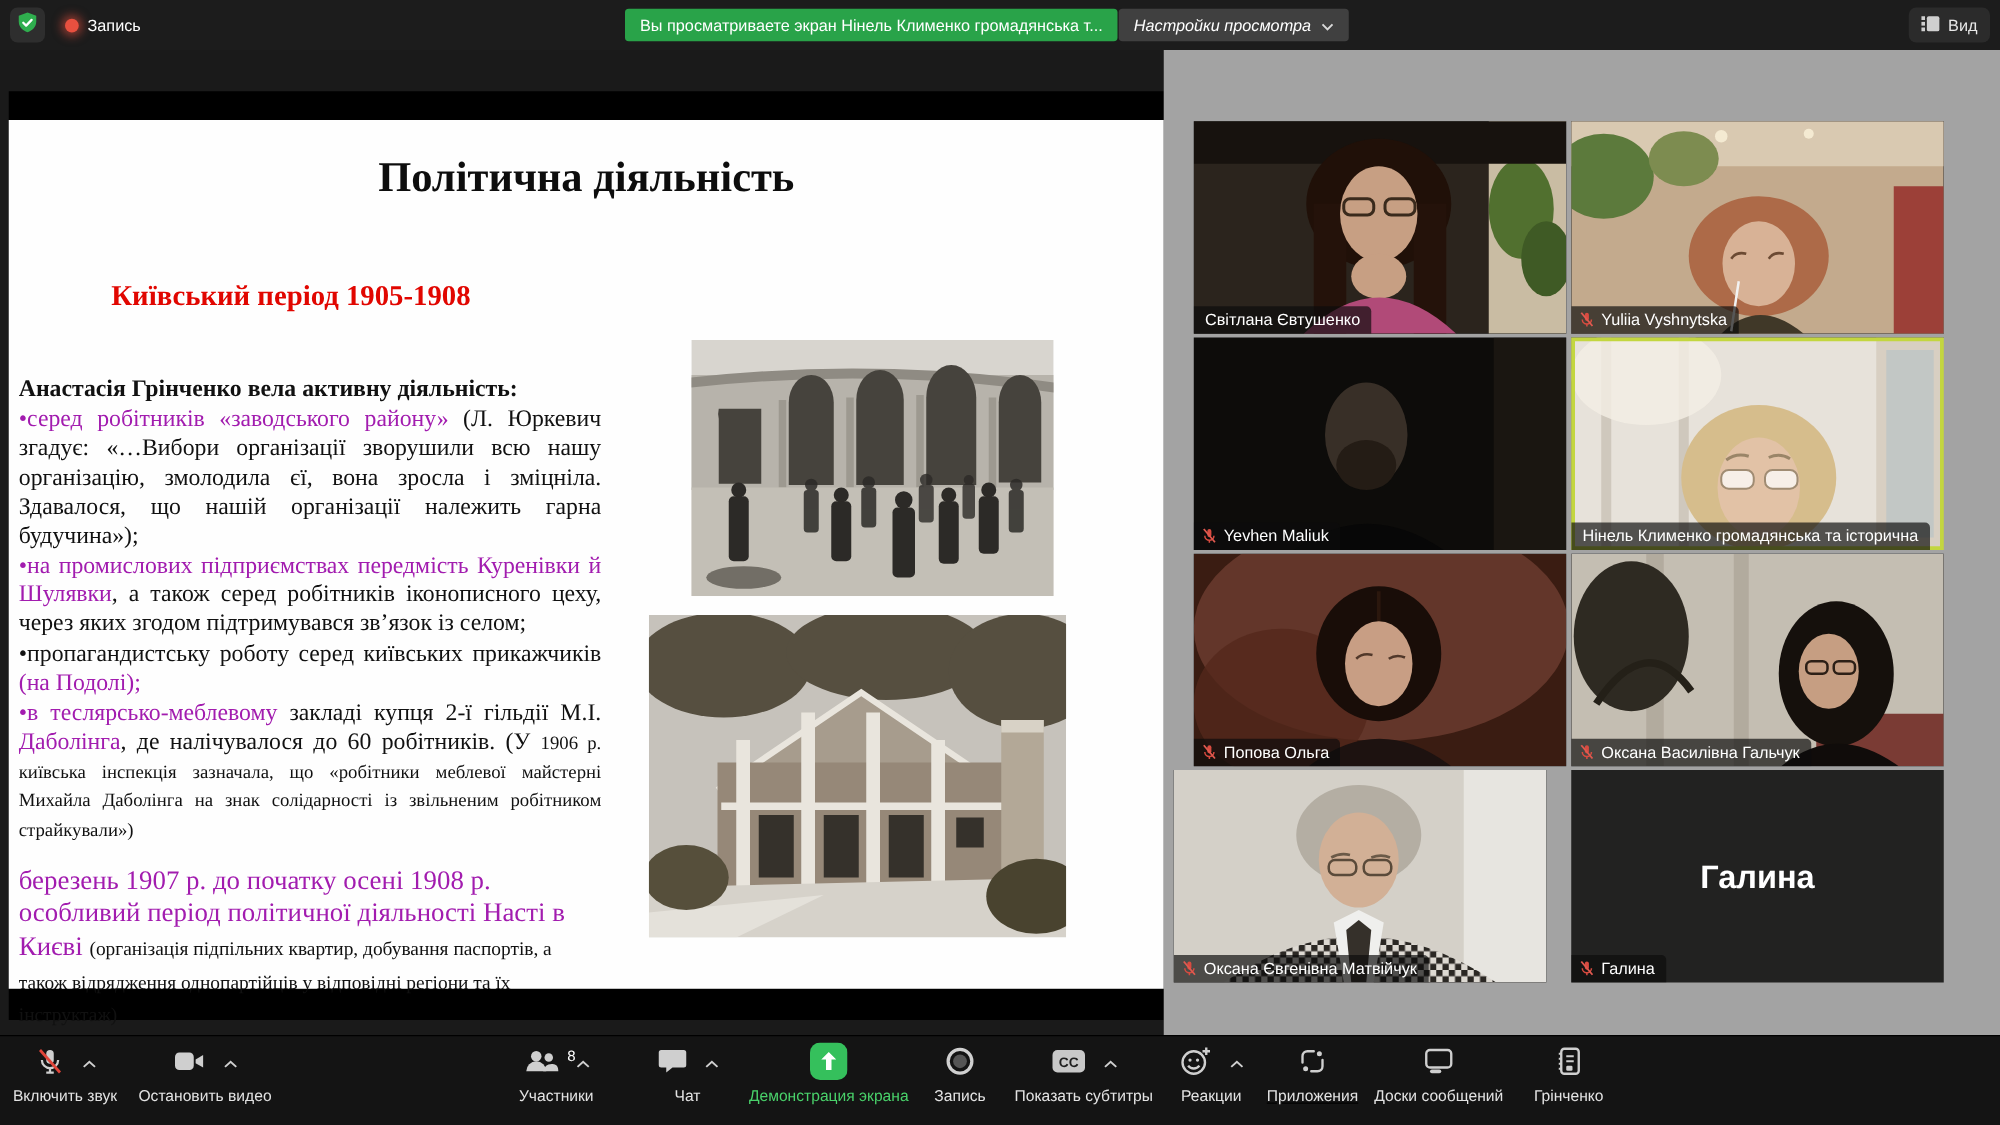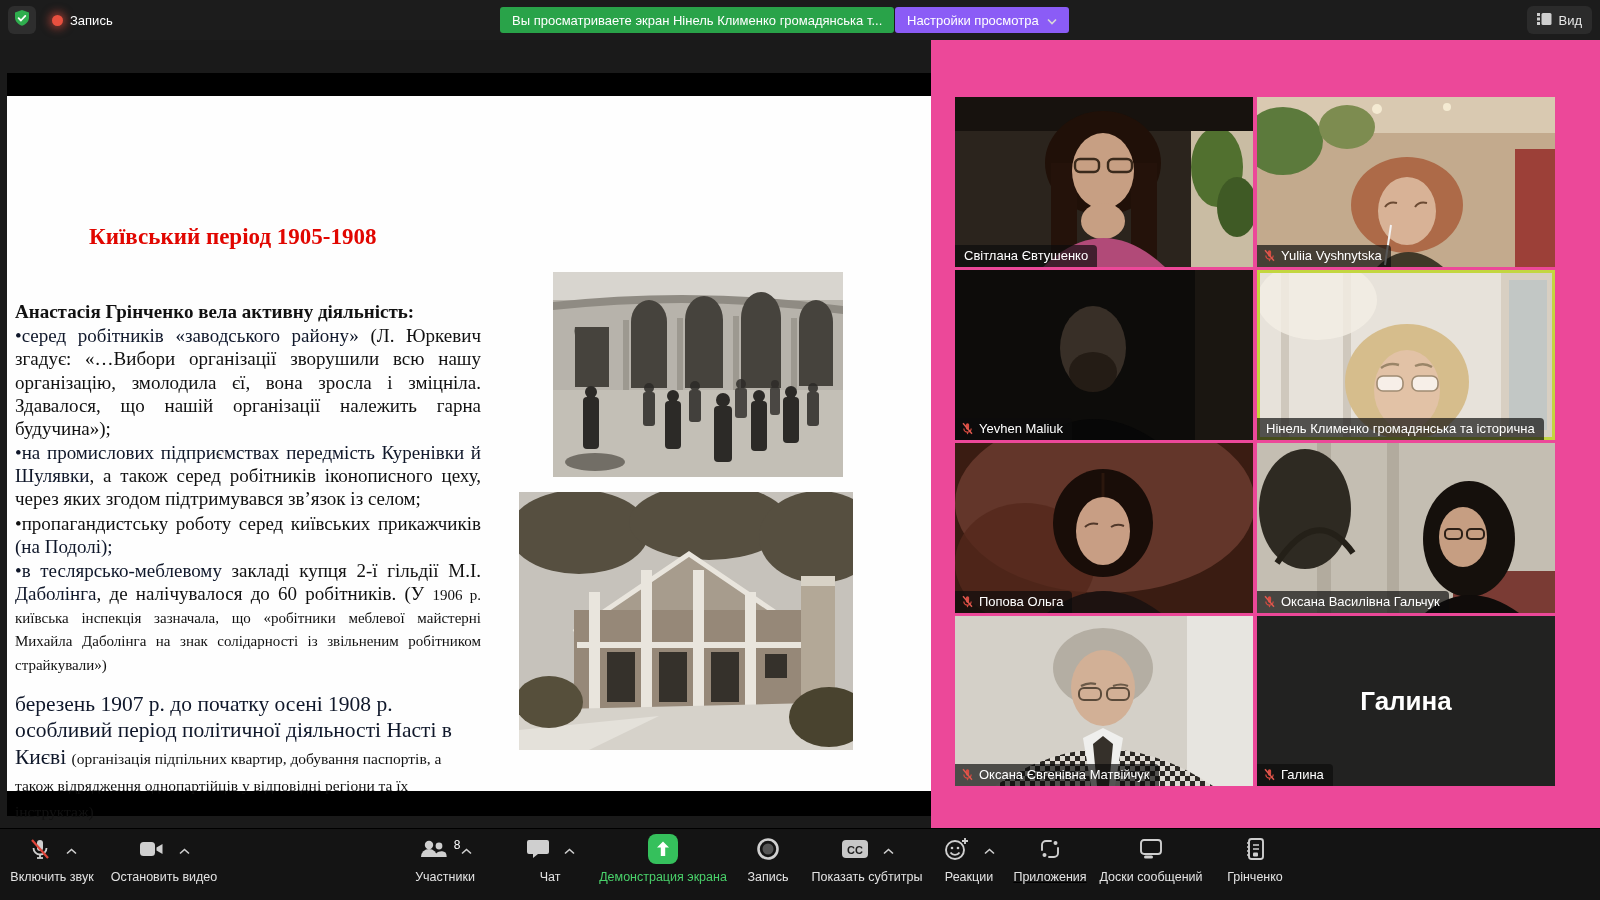--- a/index.html
+++ b/index.html
@@ -7,50 +7,50 @@
        font-family:"Liberation Sans",sans-serif;-webkit-font-smoothing:antialiased;}
   
   .topbar{position:absolute;left:0;top:0;width:1600px;height:40px;background:#1c1c1c;}
   .shield-btn{position:absolute;left:8px;top:6px;width:28px;height:28px;background:#2e2e2e;border-radius:6px;
               display:flex;align-items:center;justify-content:center;}
   .rec-cluster{position:absolute;left:44px;top:0;height:40px;display:flex;align-items:center;gap:7px;padding-left:8px;}
   .rec-dot{width:11px;height:11px;border-radius:50%;background:#e8503f;box-shadow:0 0 8px 3px rgba(232,80,63,.55);}
   .rec-label{color:#fff;font-size:13px;}
   .share-banner{position:absolute;left:500px;top:7px;height:26px;background:#29a349;border-radius:3px;
                 display:flex;align-items:center;padding:0 12px;color:#fff;font-size:13px;white-space:nowrap;}
-  .view-settings{position:absolute;left:895px;top:7px;height:26px;background:#8b5cf6;border-radius:3px;
-                 display:flex;align-items:center;gap:8px;padding:0 12px;color:#fff;font-size:13px;white-space:nowrap;}
+  .view-settings{position:absolute;left:895px;top:7px;height:26px;background:#404040;border-radius:3px;
+                 display:flex;align-items:center;gap:8px;padding:0 12px;color:#fff;font-size:13px;white-space:nowrap;font-style:italic;}
   .view-btn{position:absolute;right:8px;top:6px;height:28px;background:#2b2b2b;border-radius:6px;
             display:flex;align-items:center;gap:6px;padding:0 10px;color:#e8e8e8;font-size:13px;}
   
   .share-region{position:absolute;left:7px;top:73px;width:924px;height:743px;}
   .share-black-top{position:absolute;left:0;top:0;width:924px;height:23px;background:#000;}
   .share-black-bot{position:absolute;left:0;top:718px;width:924px;height:25px;background:#000;}
   .slide{position:absolute;left:0;top:23px;width:924px;height:695px;background:#fefefe;
          font-family:"Liberation Serif",serif;color:#111;}
   .s-title{position:absolute;left:0;top:28px;width:924px;text-align:center;font-size:34px;font-weight:bold;color:#0d0d0d;}
   .s-sub{position:absolute;left:82px;top:128px;font-size:23px;font-weight:bold;color:#e10600;text-align:center;}
   .s-col{position:absolute;left:8px;top:204px;width:466px;font-size:19px;line-height:1.22;text-align:justify;}
   .s-col p{margin:0 0 1px 0;}
   .s-lead{font-weight:bold;}
-  .red{color:#0f172a;}
+  .red{color:#a21caf;}
   .sm{font-size:15px;}
   .s-p5{margin-top:14px !important;padding-left:10px;width:444px;text-align:left !important;}
   .s-p6{margin-top:16px !important;font-size:21.5px;line-height:1.24;text-align:left !important;}
   .s-p6 .sm{font-size:15.5px;}
   .photo{position:absolute;overflow:hidden;}
   .photo svg{display:block;width:100%;height:100%;}
   .photo1{left:546px;top:176px;width:290px;height:205px;}
   .photo2{left:512px;top:396px;width:334px;height:258px;}
   
   .drag-handle{position:absolute;left:936px;top:437px;width:12px;height:27px;cursor:col-resize;}
   .drag-handle i{position:absolute;top:0;width:2px;height:27px;background:#9a9a9a;}
   .drag-handle i:first-child{left:0;} .drag-handle i:last-child{left:5px;}
   
-  .gallery{position:absolute;left:931px;top:40px;width:669px;height:788px;background:#ec4899;}
+  .gallery{position:absolute;left:931px;top:40px;width:669px;height:788px;background:#a3a3a3;}
   .tile{position:absolute;width:298px;height:170px;background:#222;overflow:hidden;}
   .tile svg{display:block;width:100%;height:100%;}
   .tile.active{outline:3px solid #c3d63f;outline-offset:-3px;}
   .nm{position:absolute;left:0;bottom:0;display:flex;align-items:center;gap:5px;background:rgba(12,12,12,.68);
       color:#fff;font-size:13px;padding:3px 9px 4px 6px;border-radius:0 4px 0 0;max-width:286px;white-space:nowrap;}
   .nm.nomic{padding-left:9px;}
   .ph-name{position:absolute;left:0;top:0;width:100%;height:100%;display:flex;align-items:center;justify-content:center;
            color:#fff;font-size:26px;font-weight:600;}
   
   .toolbar{position:absolute;left:0;top:828px;width:1600px;height:72px;background:#141414;border-top:1px solid #000;}
@@ -100,20 +100,21 @@
           </svg>
       </span>
       <span>Вид</span>
     </div>
   </div>
 
   <div class="share-region">
     <div class="share-black-top"></div>
     <div class="share-black-bot"></div>
     <div class="slide">
+      <div class="s-title">Політична діяльність</div>
       <div class="s-sub">Київський період 1905-1908</div>
 
       <div class="s-col">
         <p class="s-lead">Анастасія Грінченко вела активну діяльність:</p>
         <p><span class="red">•серед робітників «заводського району» </span><span>(Л. Юркевич згадує: «…Вибори організації зворушили всю нашу організацію, змолодила єї, вона зросла і зміцніла. Здавалося, що нашій організації належить гарна будучина»);</span></p>
         <p><span class="red">•на промислових підприємствах передмість Куренівки й Шулявки</span><span>, а також серед робітників іконописного цеху, через яких згодом підтримувався зв’язок із селом;</span></p>
         <p><span>•пропагандистську роботу серед київських прикажчиків </span><span class="red">(на Подолі);</span></p>
         <p><span class="red">•в теслярсько-меблевому</span><span> закладі купця 2-ї гільдії М.І. </span><span class="red">Даболінга</span><span>, де налічувалося  до 60 робітників. (У </span><span class="sm">1906 р. київська інспекція зазначала, що «робітники меблевої майстерні Михайла Даболінга на знак солідарності із звільненим робітником страйкували»)</span></p>
         <p class="s-p6"><span class="red">березень 1907 р. до початку осені 1908 р. особливий період політичної діяльності Насті в Києві </span><span class="sm">(організація підпільних квартир, добування паспортів, а також відрядження однопартійців у відповідні регіони та їх інструктаж)</span></p>
       </div>
@@ -358,21 +359,21 @@
               <rect x="6" y="1.5" width="4" height="8" rx="2" fill="#d84b40"></rect>
               <path d="M3.5 8a4.5 4.5 0 0 0 9 0" stroke="#d84b40" stroke-width="1.5" fill="none"></path>
               <line x1="8" y1="12.5" x2="8" y2="15" stroke="#d84b40" stroke-width="1.5"></line>
               <line x1="2.5" y1="1.5" x2="13.5" y2="14.5" stroke="#e05a50" stroke-width="1.8"></line>
             </svg>
           </span>
         <span>Оксана Василівна Гальчук</span>
       </div>
     </div>
 
-    <div class="tile" style="left:24px;top:576px;">
+    <div class="tile" style="left:8px;top:576px;">
       <svg viewBox="0 0 298 170" preserveAspectRatio="none">
         <defs>
           <pattern id="hound" width="10" height="10" patternUnits="userSpaceOnUse">
             <rect width="10" height="10" fill="#ddd9d2"></rect>
             <path d="M0 0h5v5H0zM5 5h5v5H5z" fill="#2b2824"></path>
           </pattern>
         </defs>
         <rect width="298" height="170" fill="#d4d0c8"></rect>
         <rect x="232" width="66" height="170" fill="#e7e5e0"></rect>
         <ellipse cx="148" cy="52" rx="50" ry="40" fill="#b4aea3"></ellipse>

